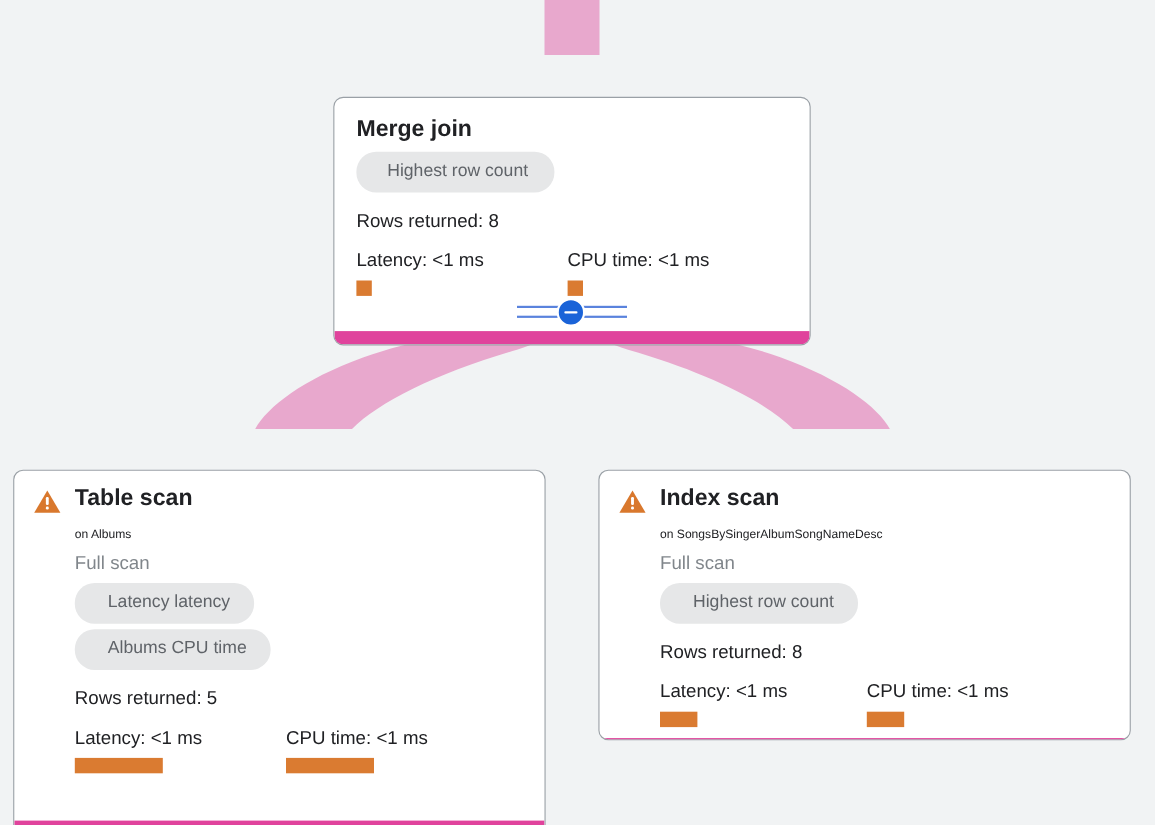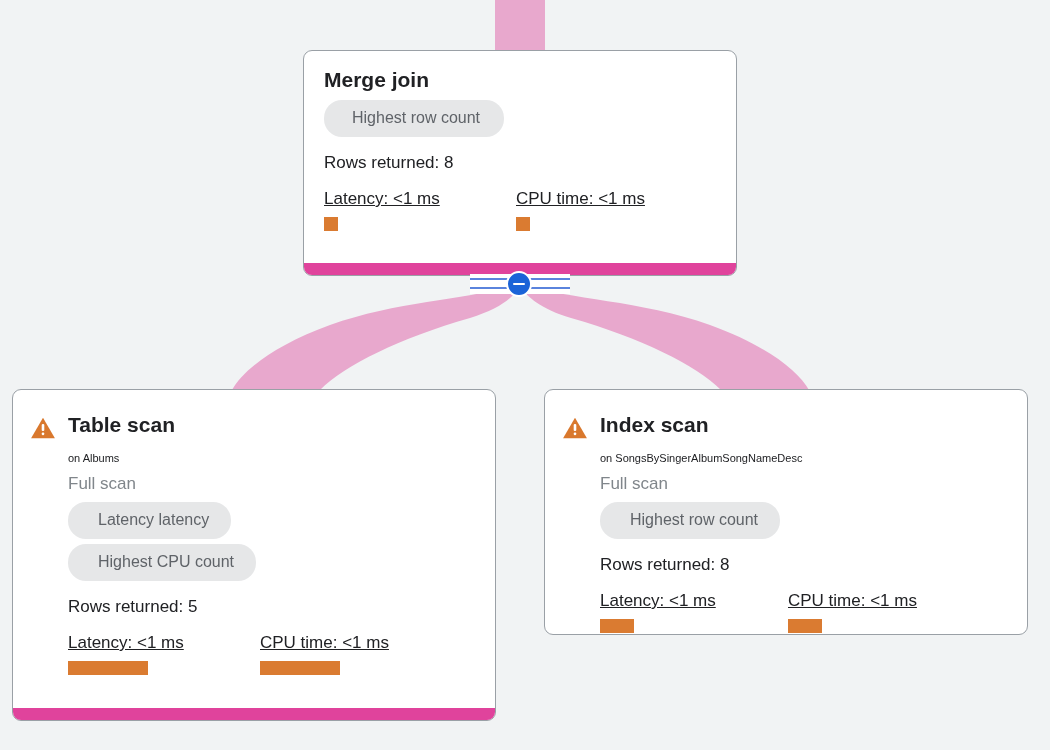--- a/index.html
+++ b/index.html
@@ -39,25 +39,26 @@
   .node-card {
     position: absolute;
     z-index: 3;
     background: #ffffff;
     border: 1px solid #9aa0a6;
     border-radius: 9px;
     box-sizing: border-box;
     overflow: hidden;
     display: flex;
     flex-direction: column;
+    margin-top: 38px;
   }
 
   .card-body {
     flex: 1 1 auto;
-    padding: 22px 17px 10px 17px;
+    padding: 12px 17px 10px 17px;
     box-sizing: border-box;
   }
 
   .card-accent {
     flex: 0 0 auto;
     height: 12px;
     width: 100%;
     background: #e0439c;
   }
 
@@ -153,21 +154,20 @@
     margin-top: 14px;
   }
   .metric {
     flex: 0 0 auto;
   }
   .metric-label {
     font-size: 17px;
     color: #202124;
     line-height: 22px;
     white-space: nowrap;
-    text-decoration: underline;
   }
   .metric-bar {
     height: 14px;
     background: #da7b31;
     margin-top: 7px;
   }
 
   
   #card-merge-join .metric-latency { width: 192px; }
   #card-merge-join .metric-bar { height: 14px; }
@@ -309,21 +309,21 @@
           <rect x="10.8" y="16.1" width="2.4" height="2.5" rx="1" fill="#ffffff"></rect>
         </svg>
         <div class="head-text">
           <div class="node-title">Table scan</div>
           <div class="node-subject">on Albums</div>
           <div class="node-scan-kind">Full scan</div>
 
           <div class="chip-row">
             <span class="chip">Latency latency</span>
             <br>
-            <span class="chip">Highest CPU count</span>
+            <span class="chip">Albums CPU time</span>
           </div>
 
           <div class="rows-returned">Rows returned: 5</div>
 
           <div class="metrics">
             <div class="metric metric-latency">
               <div class="metric-label">Latency: &lt;1 ms</div>
               <div class="metric-bar"></div>
             </div>
             <div class="metric metric-cpu">

